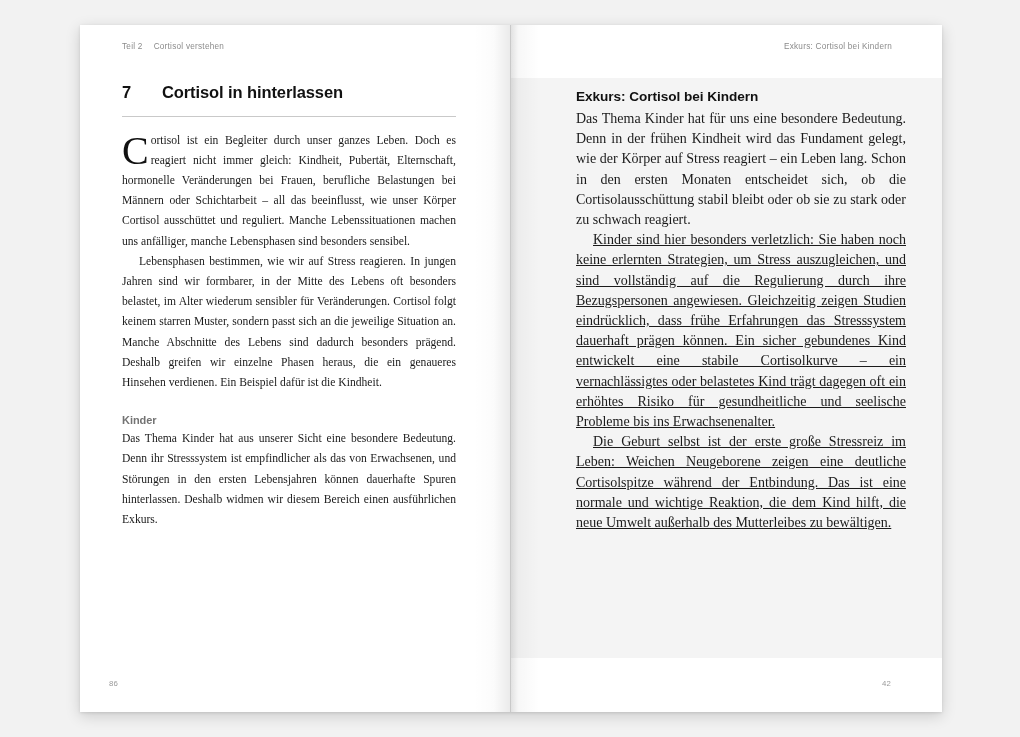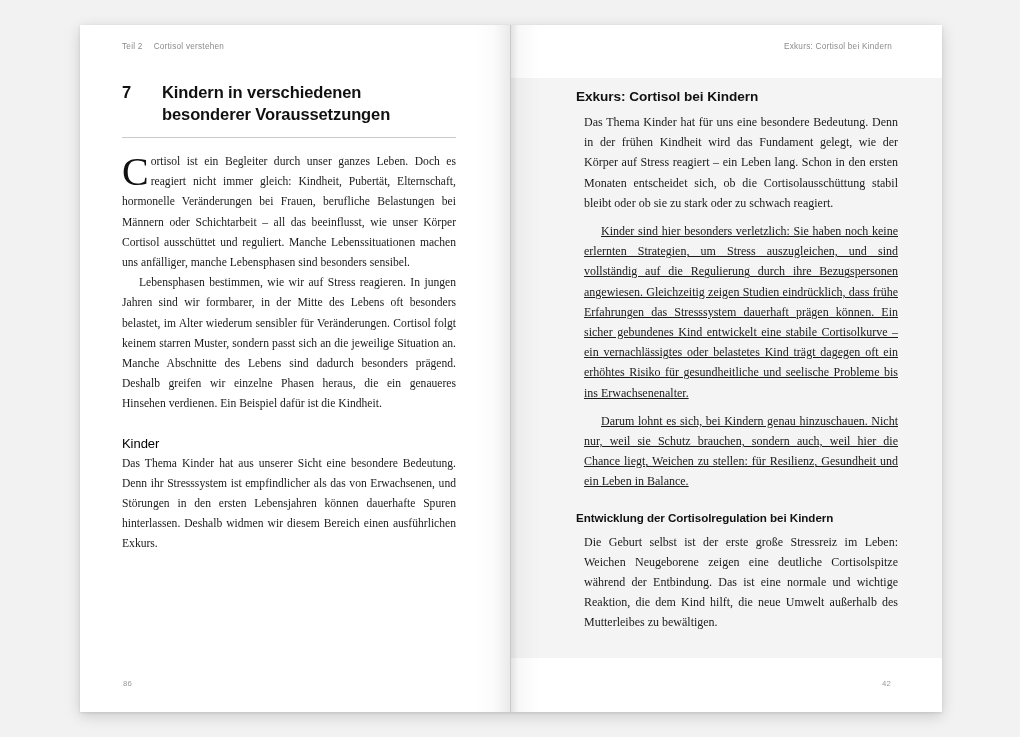--- a/index.html
+++ b/index.html
@@ -90,21 +90,21 @@
 
   
   .folio {
     position: absolute;
     bottom: 24px;
     font-family: "Liberation Sans", sans-serif;
     font-size: 7.8px;
     color: #9a9a9a;
     letter-spacing: 0.2px;
   }
-  .folio-left { left: 43px; }
+  .folio-left { left: 29px; }
   .folio-right { right: 51px; }
 
   
   .col-left {
     position: absolute;
     left: 42px;
     top: 57px;
     width: 334px;
   }
 
@@ -153,23 +153,23 @@
     font-family: "Liberation Serif", serif;
     font-size: 40px;
     line-height: 33px;
     padding-right: 2px;
     padding-top: 3px;
     color: #111;
   }
 
   h3.sub {
     font-family: "Liberation Sans", sans-serif;
-    font-weight: normal;
-    font-size: 13px;
-    color: #000000;
+    font-weight: bold;
+    font-size: 11px;
+    color: #737373;
     margin: 21px 0 3px 0;
     letter-spacing: -0.05px;
   }
 
   
   .page-right { position: relative; }
 
   .excursus {
     position: absolute;
     left: 0;
@@ -198,22 +198,22 @@
   h3.box-sub {
     font-family: "Liberation Sans", sans-serif;
     font-weight: bold;
     font-size: 11.6px;
     color: #111111;
     margin: 19px 0 2px 0;
     letter-spacing: -0.05px;
   }
 
   p.box-body {
-    margin: 8px;
-    font-size: 12px;
+    margin: 0;
+    font-size: 14px;
     line-height: 20.2px;
     text-align: justify;
     color: #1a1a1a;
   }
   p.box-body + p.box-body { text-indent: 17px; text-decoration: underline; }
 </style>
 </head>
 <body>
 
 <div class="spread">
@@ -222,22 +222,21 @@
 
     <div class="runhead runhead-left">
       <span class="rh-part1">Teil 2</span><span class="rh-part2">Cortisol verstehen</span>
     </div>
 
     <div class="col-left">
 
       <div class="chapter-head">
         <div class="chapter-num">7</div>
         <div class="chapter-title">
-          <span class="ln">Kindern in verschiedenen</span>
-          <span class="ln">besonderer Voraussetzungen</span>
+          <span class="ln">Cortisol in hinterlassen</span>
         </div>
       </div>
 
       <div class="rule"></div>
 
       <p class="body first-para"><span class="dropcap">C</span><span>ortisol ist ein Begleiter durch unser ganzes Leben. Doch es reagiert nicht immer gleich: Kindheit, Pubertät, Elternschaft, hormonelle Veränderungen bei Frauen, berufliche Belastungen bei Männern oder Schichtarbeit – all das beeinflusst, wie unser Körper Cortisol ausschüttet und reguliert. Manche Lebenssituationen machen uns anfälliger, manche Lebensphasen sind besonders sensibel.</span></p>
 
       <p class="body">Lebensphasen bestimmen, wie wir auf Stress reagieren. In jungen Jahren sind wir formbarer, in der Mitte des Lebens oft besonders belastet, im Alter wiederum sensibler für Veränderungen. Cortisol folgt keinem starren Muster, sondern passt sich an die jeweilige Situation an. Manche Abschnitte des Lebens sind dadurch besonders prägend. Deshalb greifen wir einzelne Phasen heraus, die ein genaueres Hinsehen verdienen. Ein Beispiel dafür ist die Kindheit.</p>
 
       <h3 class="sub">Kinder</h3>
@@ -256,23 +255,21 @@
 
     <div class="runhead runhead-right">Exkurs: Cortisol bei Kindern</div>
 
     <div class="excursus"></div>
 
     <div class="col-right">
       <h2 class="box-title">Exkurs: Cortisol bei Kindern</h2>
 
       <p class="box-body" style="text-indent:0">Das Thema Kinder hat für uns eine besondere Bedeutung. Denn in der frühen Kindheit wird das Fundament gelegt, wie der Körper auf Stress reagiert – ein Leben lang. Schon in den ersten Monaten entscheidet sich, ob die Cortisolausschüttung stabil bleibt oder ob sie zu stark oder zu schwach reagiert.</p>
       <p class="box-body">Kinder sind hier besonders verletzlich: Sie haben noch keine erlernten Strategien, um Stress auszugleichen, und sind vollständig auf die Regulierung durch ihre Bezugspersonen angewiesen. Gleichzeitig zeigen Studien eindrücklich, dass frühe Erfahrungen das Stresssystem dauerhaft prägen können. Ein sicher gebundenes Kind entwickelt eine stabile Cortisolkurve – ein vernachlässigtes oder belastetes Kind trägt dagegen oft ein erhöhtes Risiko für gesundheitliche und seelische Probleme bis ins Erwachsenenalter.</p>
-      <p class="box-body">Darum lohnt es sich, bei Kindern genau hinzuschauen. Nicht nur, weil sie Schutz brauchen, sondern auch, weil hier die Chance liegt, Weichen zu stellen: für Resilienz, Gesundheit und ein Leben in Balance.</p>
-
-      <h3 class="box-sub">Entwicklung der Cortisolregulation bei Kindern</h3>
+
 
       <p class="box-body">Die Geburt selbst ist der erste große Stressreiz im Leben: Weichen Neugeborene zeigen eine deutliche Cortisolspitze während der Entbindung. Das ist eine normale und wichtige Reaktion, die dem Kind hilft, die neue Umwelt außerhalb des Mutterleibes zu bewältigen.</p>
     </div>
 
     <div class="folio folio-right">42</div>
   </div>
 
 </div>
 
 </body></html>

